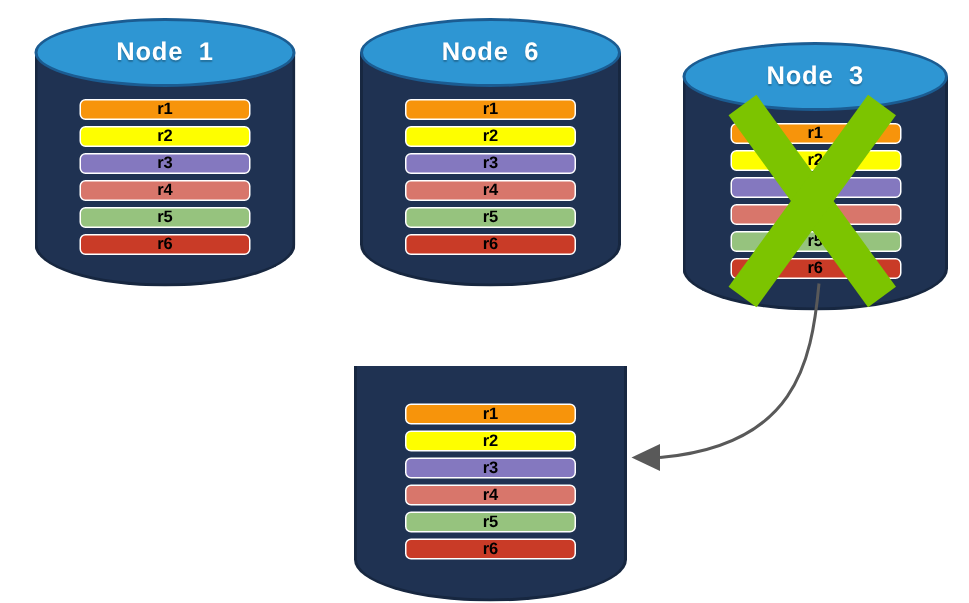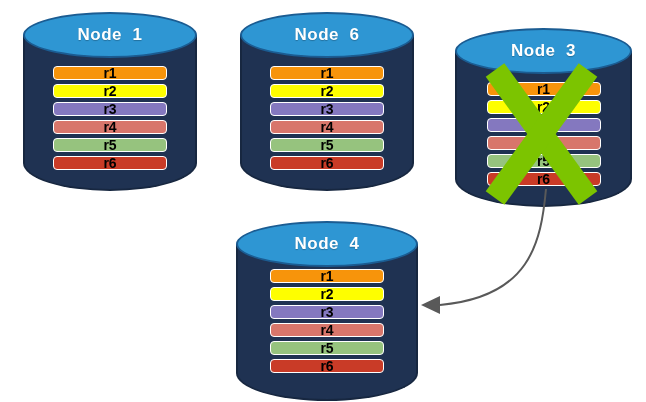--- a/index.html
+++ b/index.html
@@ -57,21 +57,21 @@
     height: 14px;
     margin-bottom: 4px;
     border: 1px solid var(--record-border);
     border-radius: 4px;
     box-sizing: border-box;
     display: flex;
     align-items: center;
     justify-content: center;
   }
   .bar span {
-    font-size: 14px;
+    font-size: 11px;
     line-height: 11px;
     font-weight: bold;
     color: var(--record-text);
   }
   .x-overlay {
     position: absolute;
     left: 0; top: 0;
     z-index: 6;
     pointer-events: none;
   }
@@ -174,23 +174,20 @@
         </div>
       </div>
     <svg class="x-overlay" width="177" height="179" viewBox="0 0 177 179">
       <line x1="40" y1="42" x2="133" y2="170" stroke="var(--x-mark)" stroke-width="23"></line>
       <line x1="133" y1="42" x2="40" y2="170" stroke="var(--x-mark)" stroke-width="23"></line>
     </svg>
   </div>
 
   <div class="node" id="node-4">
     <div class="cyl-body"></div>
-    <div class="cyl-top">
-      <span class="node-label">Node  4</span>
-    </div>
     <div class="bars">
         <div class="bar" style="background: rgb(247, 148, 11);">
           <span>r1</span>
         </div>
         <div class="bar" style="background: rgb(254, 254, 0);">
           <span>r2</span>
         </div>
         <div class="bar" style="background: rgb(132, 120, 191);">
           <span>r3</span>
         </div>

